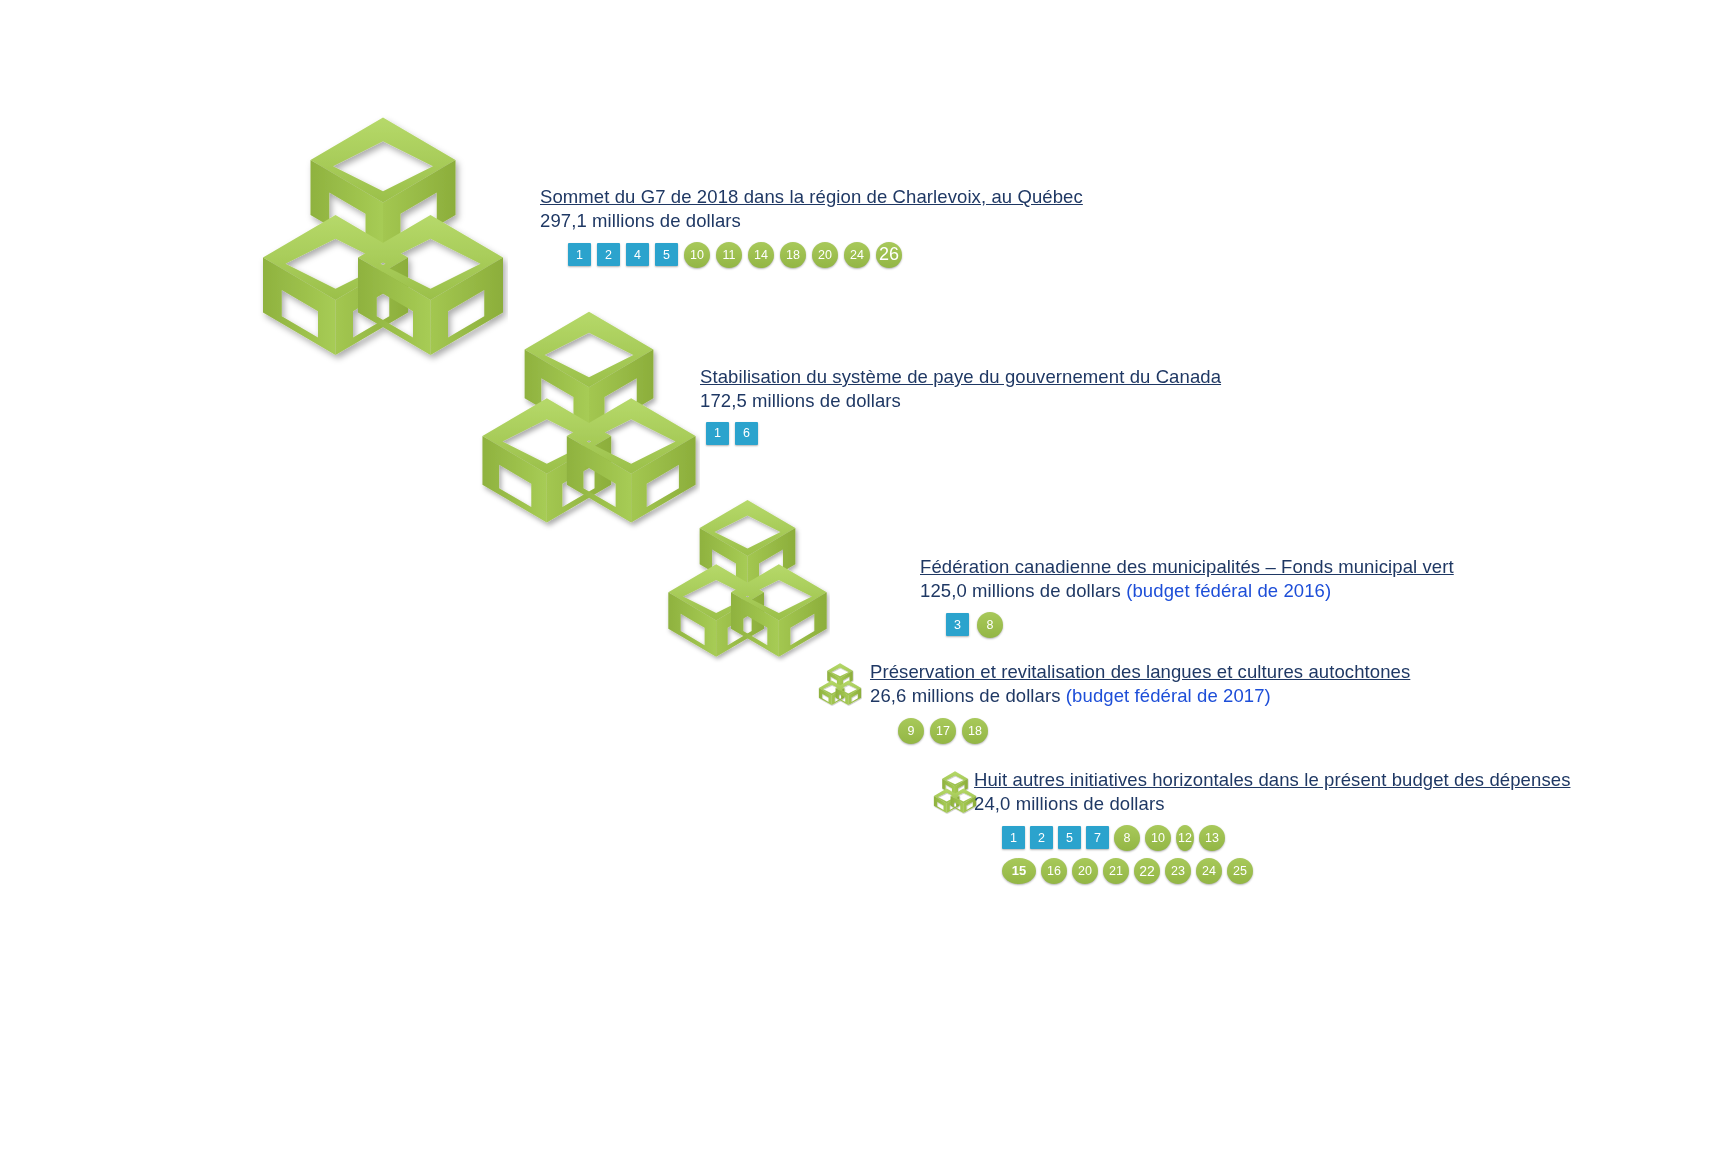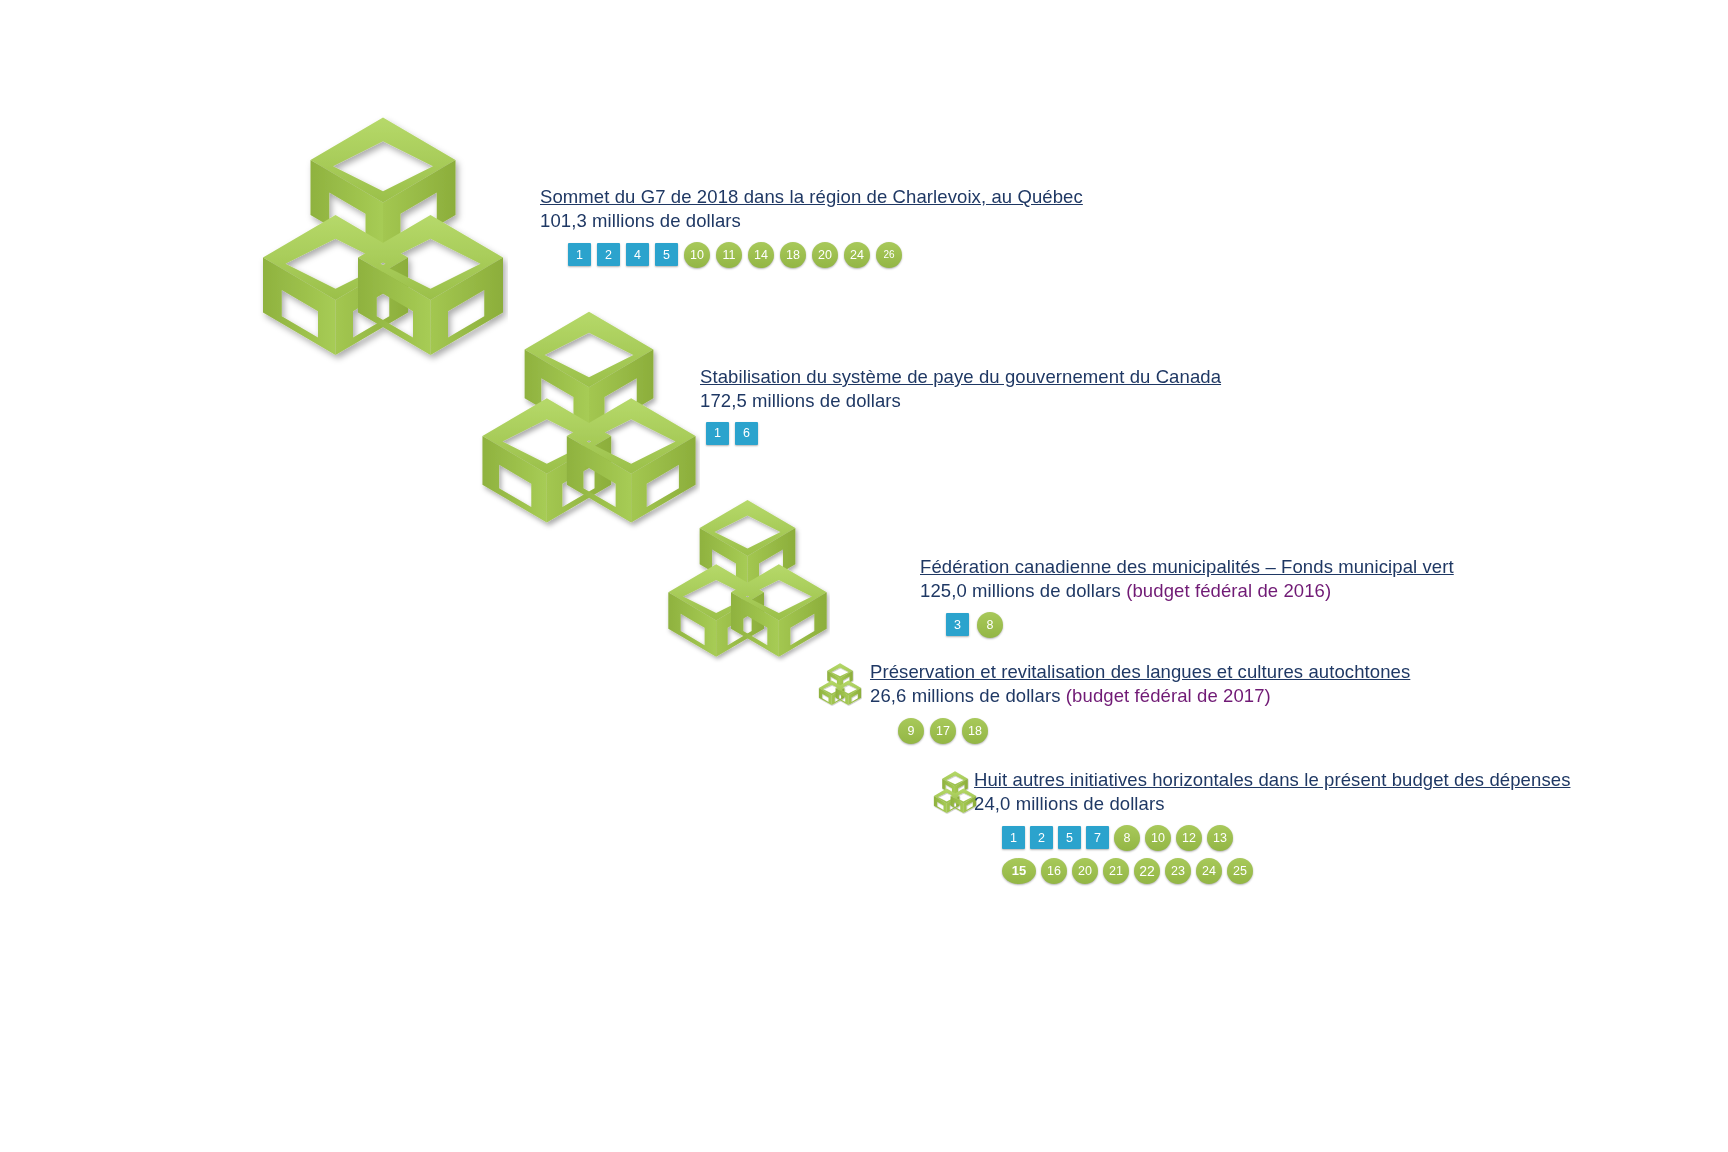--- a/index.html
+++ b/index.html
@@ -45,21 +45,21 @@
   }
 
   .amount-line {
     color: #1F3864;
     white-space: nowrap;
     line-height: 1.32;
     letter-spacing: .1px;
   }
 
   .budget-note {
-    color: #701a75;
+    color: #1d4ed8;
   }
 
   
   .badge-row {
     display: flex;
     align-items: center;
     white-space: nowrap;
   }
 
   .badge {
@@ -143,36 +143,36 @@
     <path d="M90 118 L148 152 L148 196 L90 162 Z
              M105 144 L134 161 L134 182 L105 165 Z" fill="url(#gL250)" fill-rule="evenodd" transform="translate(-10,0)"></path>
     <path d="M148 152 L206 118 L206 162 L148 196 Z
              M162 161 L191 144 L191 165 L162 182 Z" fill="url(#gR250)" fill-rule="evenodd" transform="translate(-10,0)"></path>
   </g>
 </svg>
       </div>
     <div class="item-body" style="left:282px; top:75px;">
       <div class="title-line" style="font-size:18.5px;">Sommet du G7 de 2018 dans la région de Charlevoix, au Québec</div>
       <div class="amount-line" style="font-size:18.5px;">
-        <span>101,3 millions de dollars</span>
+        <span>297,1 millions de dollars</span>
         <span class="budget-note"></span>
       </div>
       <div class="badge-rows" style="margin-top:8px; margin-left:28px;" id="badges-1">
           <div class="badge-row" style="gap: 6px;">
             <span class="badge square" style="width: 23px; height: 23px; font-size: 12.5px;">1</span>
             <span class="badge square" style="width: 23px; height: 23px; font-size: 12.5px;">2</span>
             <span class="badge square" style="width: 23px; height: 23px; font-size: 12.5px;">4</span>
             <span class="badge square" style="width: 23px; height: 23px; font-size: 12.5px;">5</span>
             <span class="badge circle" style="width: 26px; height: 26px; font-size: 12.5px;">10</span>
             <span class="badge circle" style="width: 26px; height: 26px; font-size: 12.5px;">11</span>
             <span class="badge circle" style="width: 26px; height: 26px; font-size: 12.5px;">14</span>
             <span class="badge circle" style="width: 26px; height: 26px; font-size: 12.5px;">18</span>
             <span class="badge circle" style="width: 26px; height: 26px; font-size: 12.5px;">20</span>
             <span class="badge circle" style="width: 26px; height: 26px; font-size: 12.5px;">24</span>
-            <span class="badge circle" style="width: 26px; height: 26px; font-size: 10px;">26</span>
+            <span class="badge circle" style="width: 26px; height: 26px; font-size: 18px;">26</span>
           </div>
         </div>
     </div>
   </div>
 
   <div class="item i2">
     <div class="item-icon" id="icon-2">
 <svg class="cubes" width="222" height="247.53" viewBox="0 0 200 223" xmlns="http://www.w3.org/2000/svg" aria-hidden="true">
   <defs>
     <linearGradient id="gL222" x1="0" y1="0" x2="1" y2="0">
@@ -412,21 +412,21 @@
         <span class="budget-note"></span>
       </div>
       <div class="badge-rows" style="margin-top:8px; margin-left:28px;" id="badges-5">
           <div class="badge-row" style="gap: 5px;">
             <span class="badge square" style="width: 23px; height: 23px; font-size: 12.5px;">1</span>
             <span class="badge square" style="width: 23px; height: 23px; font-size: 12.5px;">2</span>
             <span class="badge square" style="width: 23px; height: 23px; font-size: 12.5px;">5</span>
             <span class="badge square" style="width: 23px; height: 23px; font-size: 12.5px;">7</span>
             <span class="badge circle" style="width: 26px; height: 26px; font-size: 12.5px;">8</span>
             <span class="badge circle" style="width: 26px; height: 26px; font-size: 12.5px;">10</span>
-            <span class="badge circle" style="width: 26px; height: 26px; font-size: 12.5px;">12</span>
+            <span class="badge circle" style="width: 18px; height: 26px; font-size: 12.5px;">12</span>
             <span class="badge circle" style="width: 26px; height: 26px; font-size: 12.5px;">13</span>
           </div>
           <div class="badge-row" style="gap: 5px; margin-top: 7px;">
             <span class="badge circle" style="width: 34px; height: 26px; font-size: 13px; font-weight: bold;">15</span>
             <span class="badge circle" style="width: 26px; height: 26px; font-size: 12.5px;">16</span>
             <span class="badge circle" style="width: 26px; height: 26px; font-size: 12.5px;">20</span>
             <span class="badge circle" style="width: 26px; height: 26px; font-size: 12.5px;">21</span>
             <span class="badge circle" style="width: 26px; height: 26px; font-size: 14px;">22</span>
             <span class="badge circle" style="width: 26px; height: 26px; font-size: 12.5px;">23</span>
             <span class="badge circle" style="width: 26px; height: 26px; font-size: 12.5px;">24</span>

